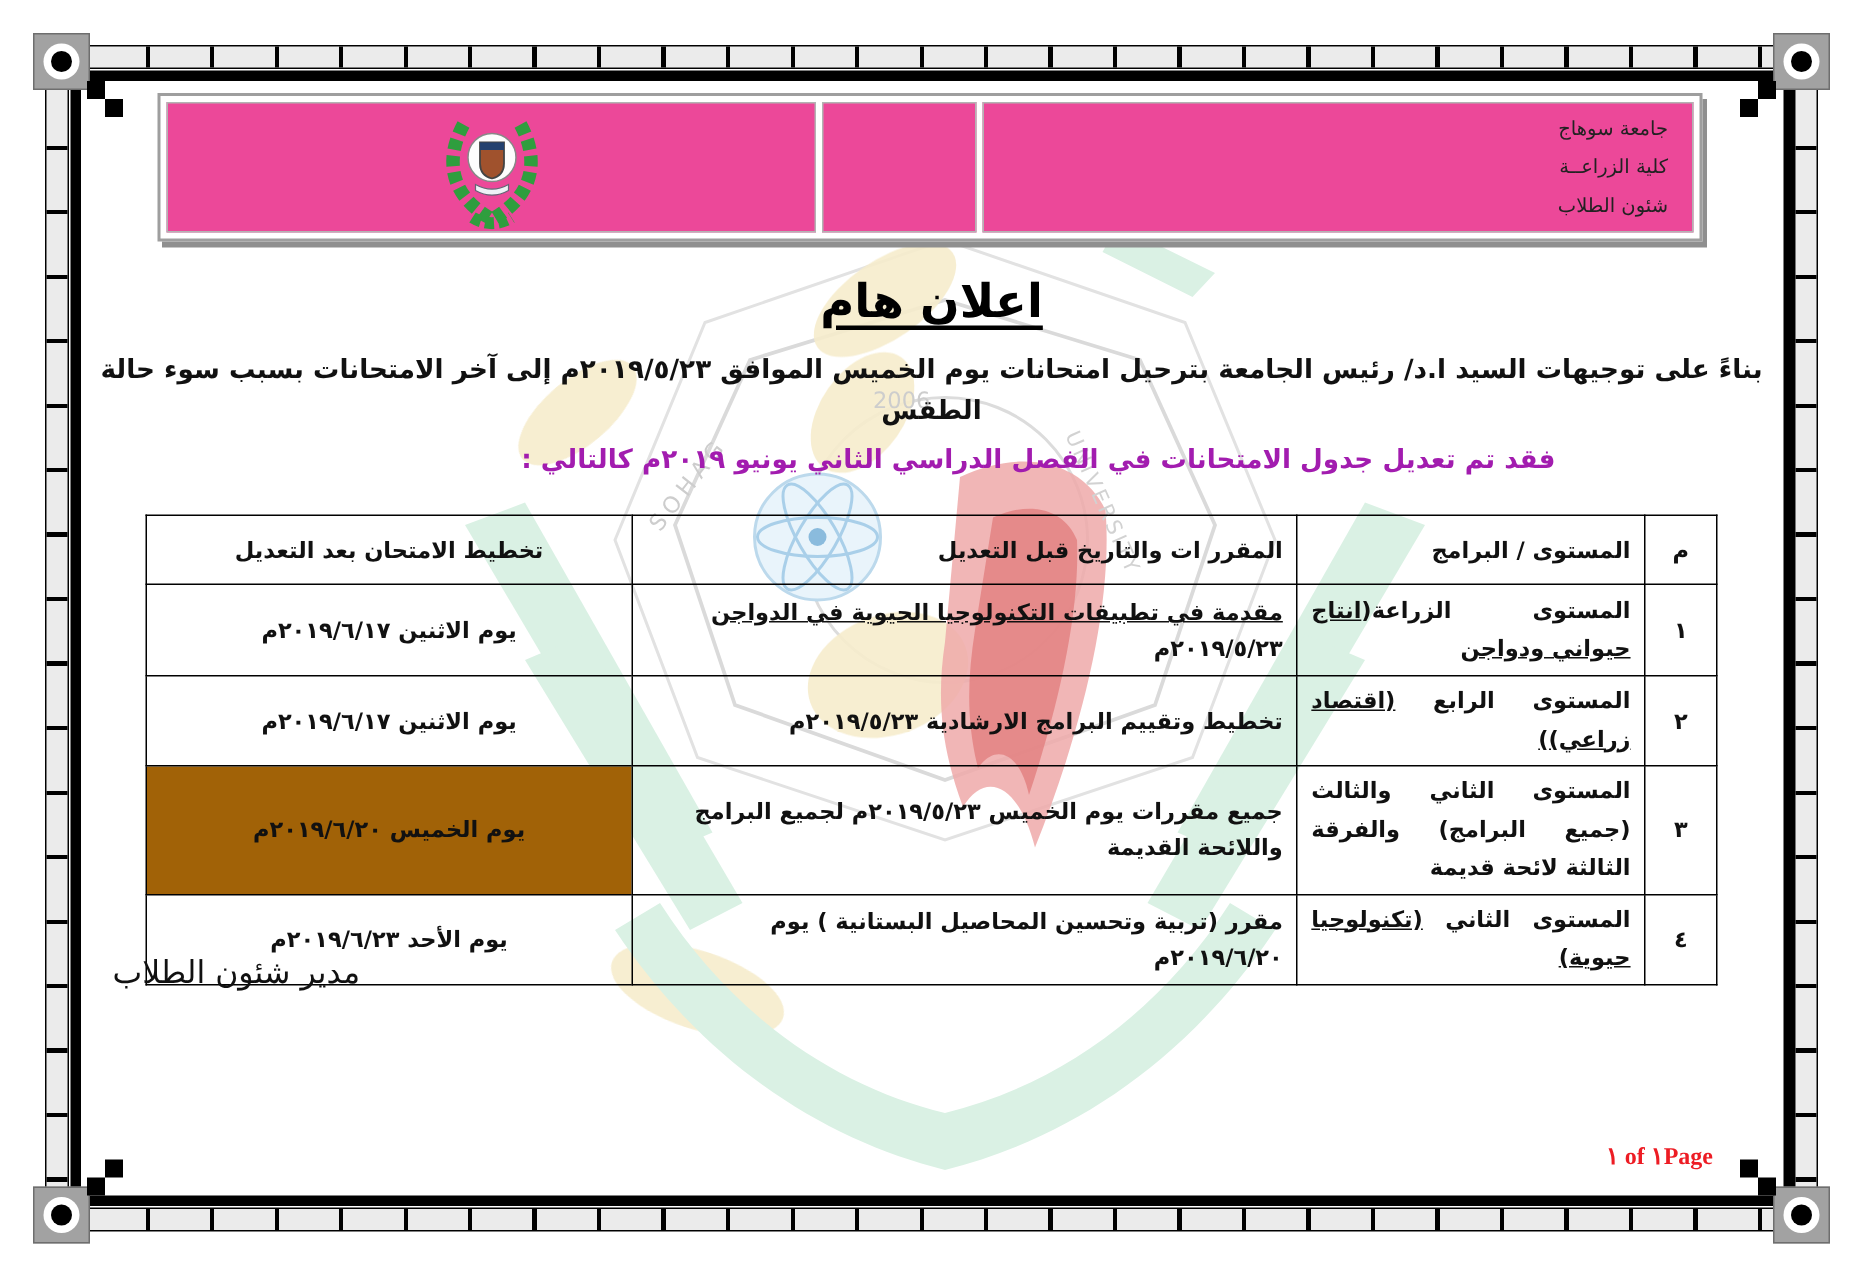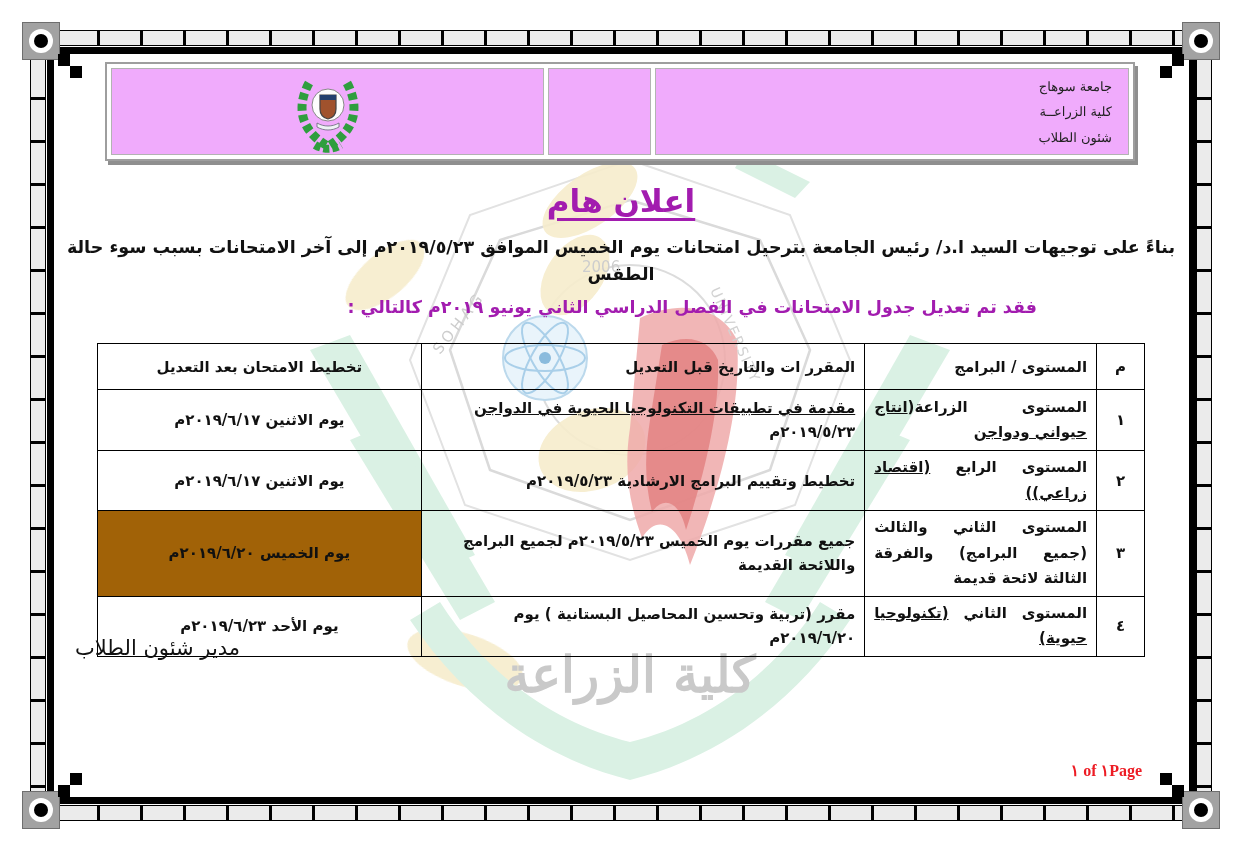--- a/index.html
+++ b/index.html
@@ -20,28 +20,28 @@
   .corner::before{content:"";position:absolute;left:6px;top:6px;width:24px;height:24px;border-radius:50%;background:#fff;}
   .corner::after{content:"";position:absolute;left:11px;top:11px;width:14px;height:14px;border-radius:50%;background:#000;}
   .step{width:12px;height:12px;background:#000;}
 
   
   .header-box{
     left:105px;top:62px;width:1030px;height:99px;background:#fff;
     border:2px solid #9e9e9e;box-shadow:3px 4px 0 0 #8f8f8f;
     box-sizing:border-box;display:flex;
   }
-  .header-cell{border:1px solid #b3b3b3;margin:4px;background:#f0abfc;box-sizing:border-box;}
+  .header-cell{border:1px solid #b3b3b3;margin:4px;background:#ec4899;box-sizing:border-box;}
   .hc-logo{flex:0 0 433px;display:flex;align-items:center;justify-content:center;}
   .hc-mid{flex:0 0 103px;margin-left:0;margin-right:0;}
   .hc-org{flex:1;direction:rtl;text-align:right;padding:5px 16px;
     font-family:"DejaVu Serif",serif;font-size:13px;line-height:1.95;color:#222;}
 
   
-  .title{left:0;top:183px;width:100%;text-align:center;font-size:31px;font-weight:bold;color:#a21caf;}
+  .title{left:0;top:183px;width:100%;text-align:center;font-size:31px;font-weight:bold;color:#000000;}
   .title span{text-decoration:underline;text-decoration-thickness:3px;text-underline-offset:6px;}
   .intro{left:48px;top:234px;width:1146px;direction:rtl;text-align:center;
     font-size:17.5px;font-weight:bold;color:#111;line-height:1.55;}
   .subtitle{right:205px;top:297px;direction:rtl;text-align:right;white-space:nowrap;
     font-size:17.5px;font-weight:bold;color:#a21caf;}
 
   
   table.sched{left:97px;top:343px;width:1048px;position:absolute;border-collapse:collapse;direction:rtl;z-index:2;}
   table.sched td,table.sched th{border:1.6px solid #000;padding:4px 9px;color:#111;
     font-size:15px;font-weight:bold;vertical-align:middle;box-sizing:border-box;}
@@ -128,21 +128,20 @@
 
     <g>
       <path d="M350,178 C392,158 432,168 447,200 C452,262 432,345 400,425 C390,385 368,372 352,398 C338,360 334,328 340,288 Z" fill="#efa9a9" opacity="0.85"></path>
       <path d="M372,205 C398,193 420,200 428,220 C430,268 416,330 396,390 C390,362 374,355 362,372 C354,340 355,312 360,280 Z" fill="#e27f7f" opacity="0.8"></path>
     </g>
 
     <text x="292" y="132" font-size="15" fill="#cdcdcd" font-family="DejaVu Sans, sans-serif">2006</text>
     <text x="150" y="215" font-size="15" fill="#cdcdcd" letter-spacing="4" transform="rotate(-52 150 215)" font-family="DejaVu Sans, sans-serif">SOHAG</text>
     <text x="420" y="150" font-size="14" fill="#d2d2d2" letter-spacing="2" transform="rotate(66 420 150)" font-family="DejaVu Sans, sans-serif">UNIVERSITY</text>
   </svg>
-  <div class="abs wm-name">كلية الزراعة</div>
 </div>
 
 <div class="content-layer">
 
   <div class="abs header-box">
     <div class="header-cell hc-logo">
       <svg width="70" height="82" viewBox="0 0 70 82">
         <path d="M16,12 C4,34 6,58 33,74" fill="none" stroke="#2f9e3e" stroke-width="9" stroke-dasharray="7 4"></path>
         <path d="M54,12 C66,34 64,58 37,74" fill="none" stroke="#2f9e3e" stroke-width="9" stroke-dasharray="7 4"></path>
         <path d="M22,74 C30,79 40,79 48,74" fill="none" stroke="#2f9e3e" stroke-width="8" stroke-dasharray="6 3"></path>

